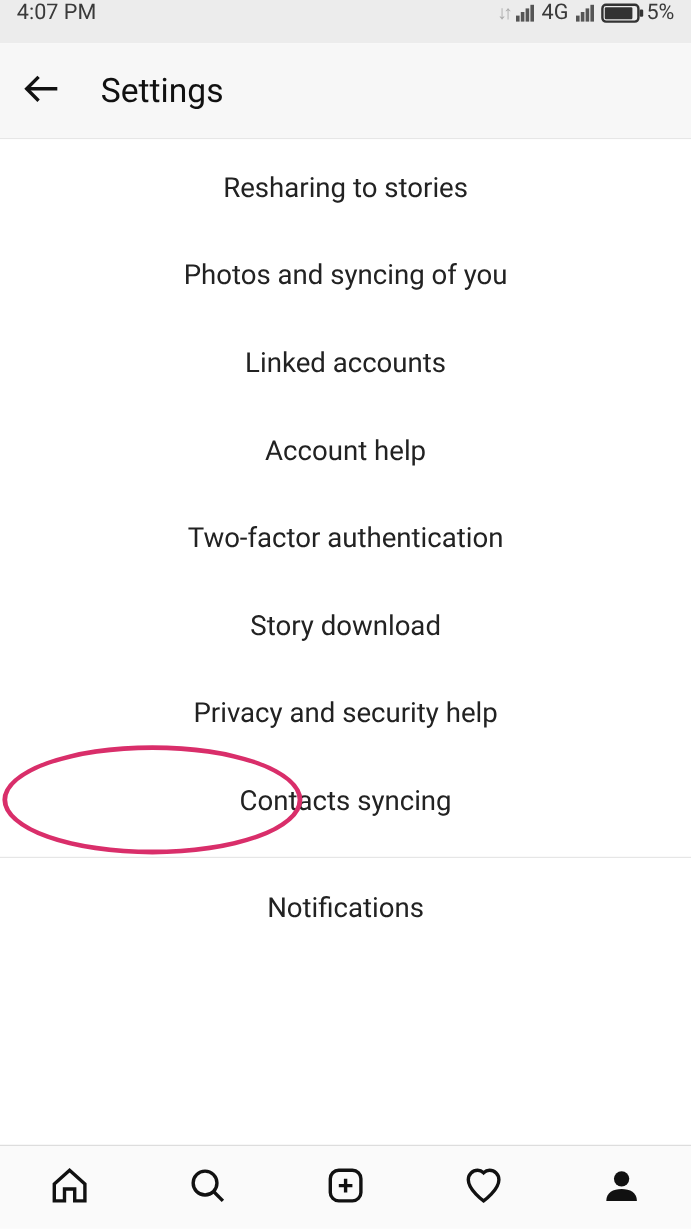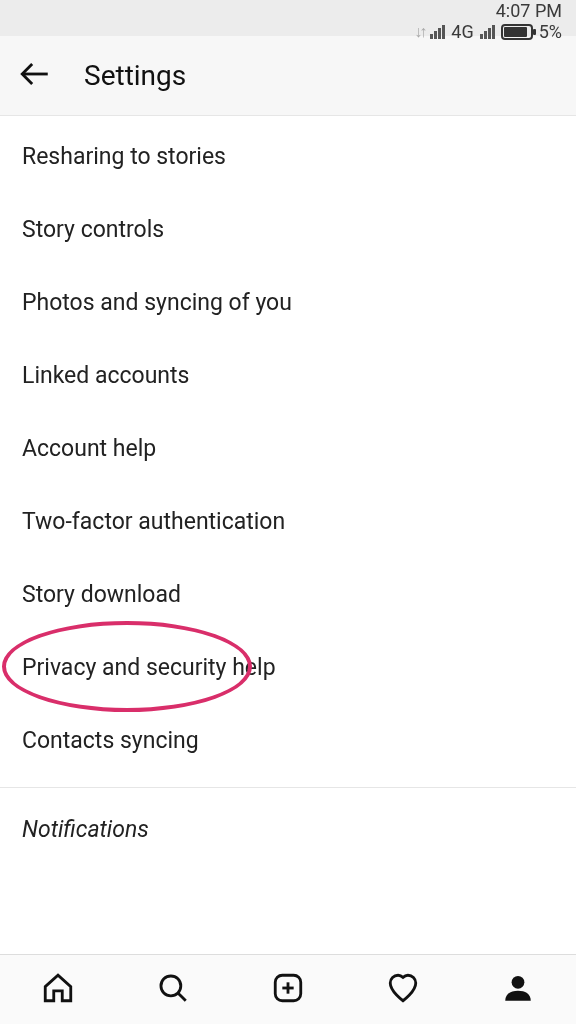--- a/index.html
+++ b/index.html
@@ -1,49 +1,49 @@
 <!DOCTYPE html>
 <html><head>
 <meta charset="utf-8">
 <style>
   * { margin: 0; padding: 0; box-sizing: border-box; }
   html, body { width: 576px; height: 1024px; font-family: -apple-system, BlinkMacSystemFont, "Segoe UI", Roboto, Helvetica, Arial, sans-serif; background: #fff; overflow: hidden; }
 
   
-  .status-bar { height: 36px; background: #ececec; display: flex; align-items: flex-end; justify-content: space-between; padding: 0 14px; font-size: 18px; color: #3a3a3a; flex-direction: column; }
+  .status-bar { height: 36px; background: #ececec; display: flex; align-items: flex-start; justify-content: space-between; padding: 0 14px; font-size: 18px; color: #3a3a3a; }
   .status-right { display: flex; align-items: center; gap: 6px; }
   .signal { display: inline-flex; align-items: flex-end; gap: 1px; }
   .signal span { width: 3px; background: #555; display: inline-block; }
   .signal .b1 { height: 5px; } .signal .b2 { height: 8px; } .signal .b3 { height: 11px; } .signal .b4 { height: 14px; }
   .battery { width: 32px; height: 16px; border: 2px solid #333; border-radius: 4px; position: relative; display: inline-block; }
   .battery::after { content: ""; position: absolute; right: -5px; top: 3px; width: 3px; height: 6px; background: #333; border-radius: 1px; }
   .battery .fill { position: absolute; left: 1px; top: 1px; bottom: 1px; width: 84%; background: #333; border-radius: 1px; }
   .data-arrows { font-size: 16px; color: #aaa; letter-spacing: -3px; }
 
   
   .header { height: 80px; background: #f7f7f7; border-bottom: 1px solid #e6e6e6; display: flex; align-items: center; padding: 0 18px; gap: 32px; }
   .back-arrow svg { width: 34px; height: 34px; stroke: #111; stroke-width: 2; fill: none; }
   .header-title { font-size: 28px; font-weight: 400; color: #111; }
 
   
   .list { background: #fff; padding: 4px 0; position: relative; }
   .item { font-size: 23px; color: #222; padding: 23px 22px; }
   .section-divider { height: 1px; background: #e6e6e6; margin-top: 10px; }
-  .next-section { padding-top: 28px; font-style: italic; }
+  .next-section { padding-top: 28px; }
   .partial { height: 36px; overflow: hidden; }
 
   
   .ellipse { position: absolute; border: 4px solid #d92e6a; border-radius: 50%; pointer-events: none; }
 
   
   .bottom-nav { position: absolute; bottom: 0; left: 0; right: 0; height: 70px; background: #fafafa; border-top: 1px solid #ddd; display: flex; justify-content: space-around; align-items: center; }
   .nav-icon svg { width: 34px; height: 34px; stroke: #111; stroke-width: 2; fill: none; }
   .nav-icon.filled svg { fill: #111; stroke: none; }
 
-  .content-wrap { height: calc(1024px - 36px - 80px - 70px); overflow: hidden; position: relative; }
+  .content-wrap { height: calc(1024px - 36px - 80px - 70px); overflow: hidden; position: relative; text-align: center; }
 </style>
 </head>
 <body>
 
 <div class="status-bar">
   <div>4:07 PM</div>
   <div class="status-right">
     <span class="data-arrows">↓↑</span>
     <span class="signal">
         <span class="b1"></span>
@@ -71,21 +71,20 @@
         <line x1="21" y1="12" x2="3" y2="12"></line>
         <polyline points="10 5 3 12 10 19"></polyline>
       </svg>
   </span>
   <span class="header-title">Settings</span>
 </div>
 
 <div class="content-wrap">
   <div class="list">
     <div class="item">Resharing to stories</div>
-    <div class="item">Story controls</div>
     <div class="item">Photos and syncing of you</div>
     <div class="item">Linked accounts</div>
     <div class="item">Account help</div>
     <div class="item">Two-factor authentication</div>
     <div class="item" id="hl-target">Story download</div>
     <div class="item">Privacy and security help</div>
     <div class="item">Contacts syncing</div>
     <div class="section-divider"></div>
     <div class="item next-section partial">Notifications</div>
 

